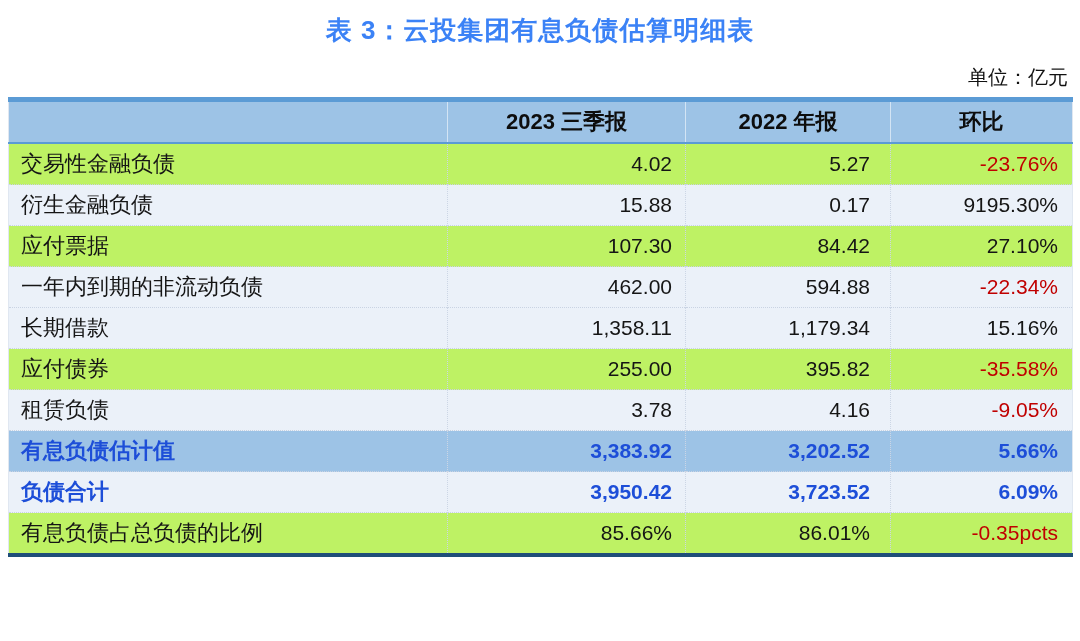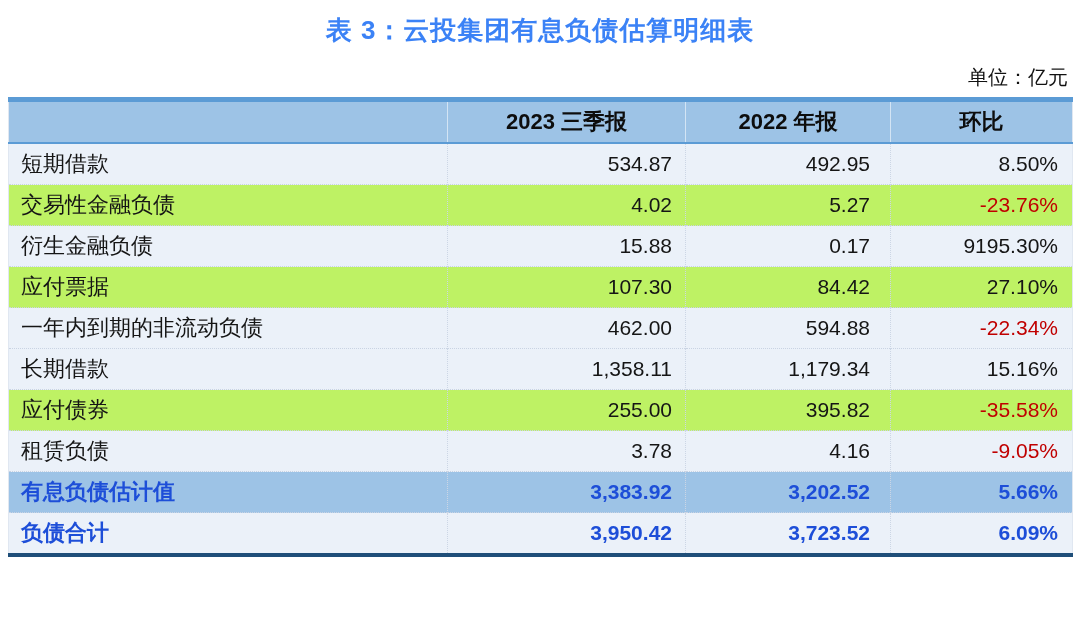--- a/index.html
+++ b/index.html
@@ -100,26 +100,20 @@
     </colgroup>
   <thead>
     <tr>
       <th></th>
       <th>2023 三季报</th>
       <th>2022 年报</th>
       <th>环比</th>
     </tr>
   </thead>
   <tbody>
-    <tr class="alt">
-      <td class="lbl">短期借款</td>
-      <td class="num n2">534.87</td>
-      <td class="num n3">492.95</td>
-      <td class="num n4">8.50%</td>
-    </tr>
     <tr class="plain">
       <td class="lbl">交易性金融负债</td>
       <td class="num n2">4.02</td>
       <td class="num n3">5.27</td>
       <td class="num n4 neg">-23.76%</td>
     </tr>
     <tr class="alt">
       <td class="lbl">衍生金融负债</td>
       <td class="num n2">15.88</td>
       <td class="num n3">0.17</td>
@@ -160,14 +154,20 @@
       <td class="num n2">3,383.92</td>
       <td class="num n3">3,202.52</td>
       <td class="num n4">5.66%</td>
     </tr>
     <tr class="alt bold">
       <td class="lbl">负债合计</td>
       <td class="num n2">3,950.42</td>
       <td class="num n3">3,723.52</td>
       <td class="num n4">6.09%</td>
     </tr>
+    <tr class="plain">
+      <td class="lbl">有息负债占总负债的比例</td>
+      <td class="num n2">85.66%</td>
+      <td class="num n3">86.01%</td>
+      <td class="num n4 neg">-0.35pcts</td>
+    </tr>
   </tbody>
 </table>
 
 </body></html>

